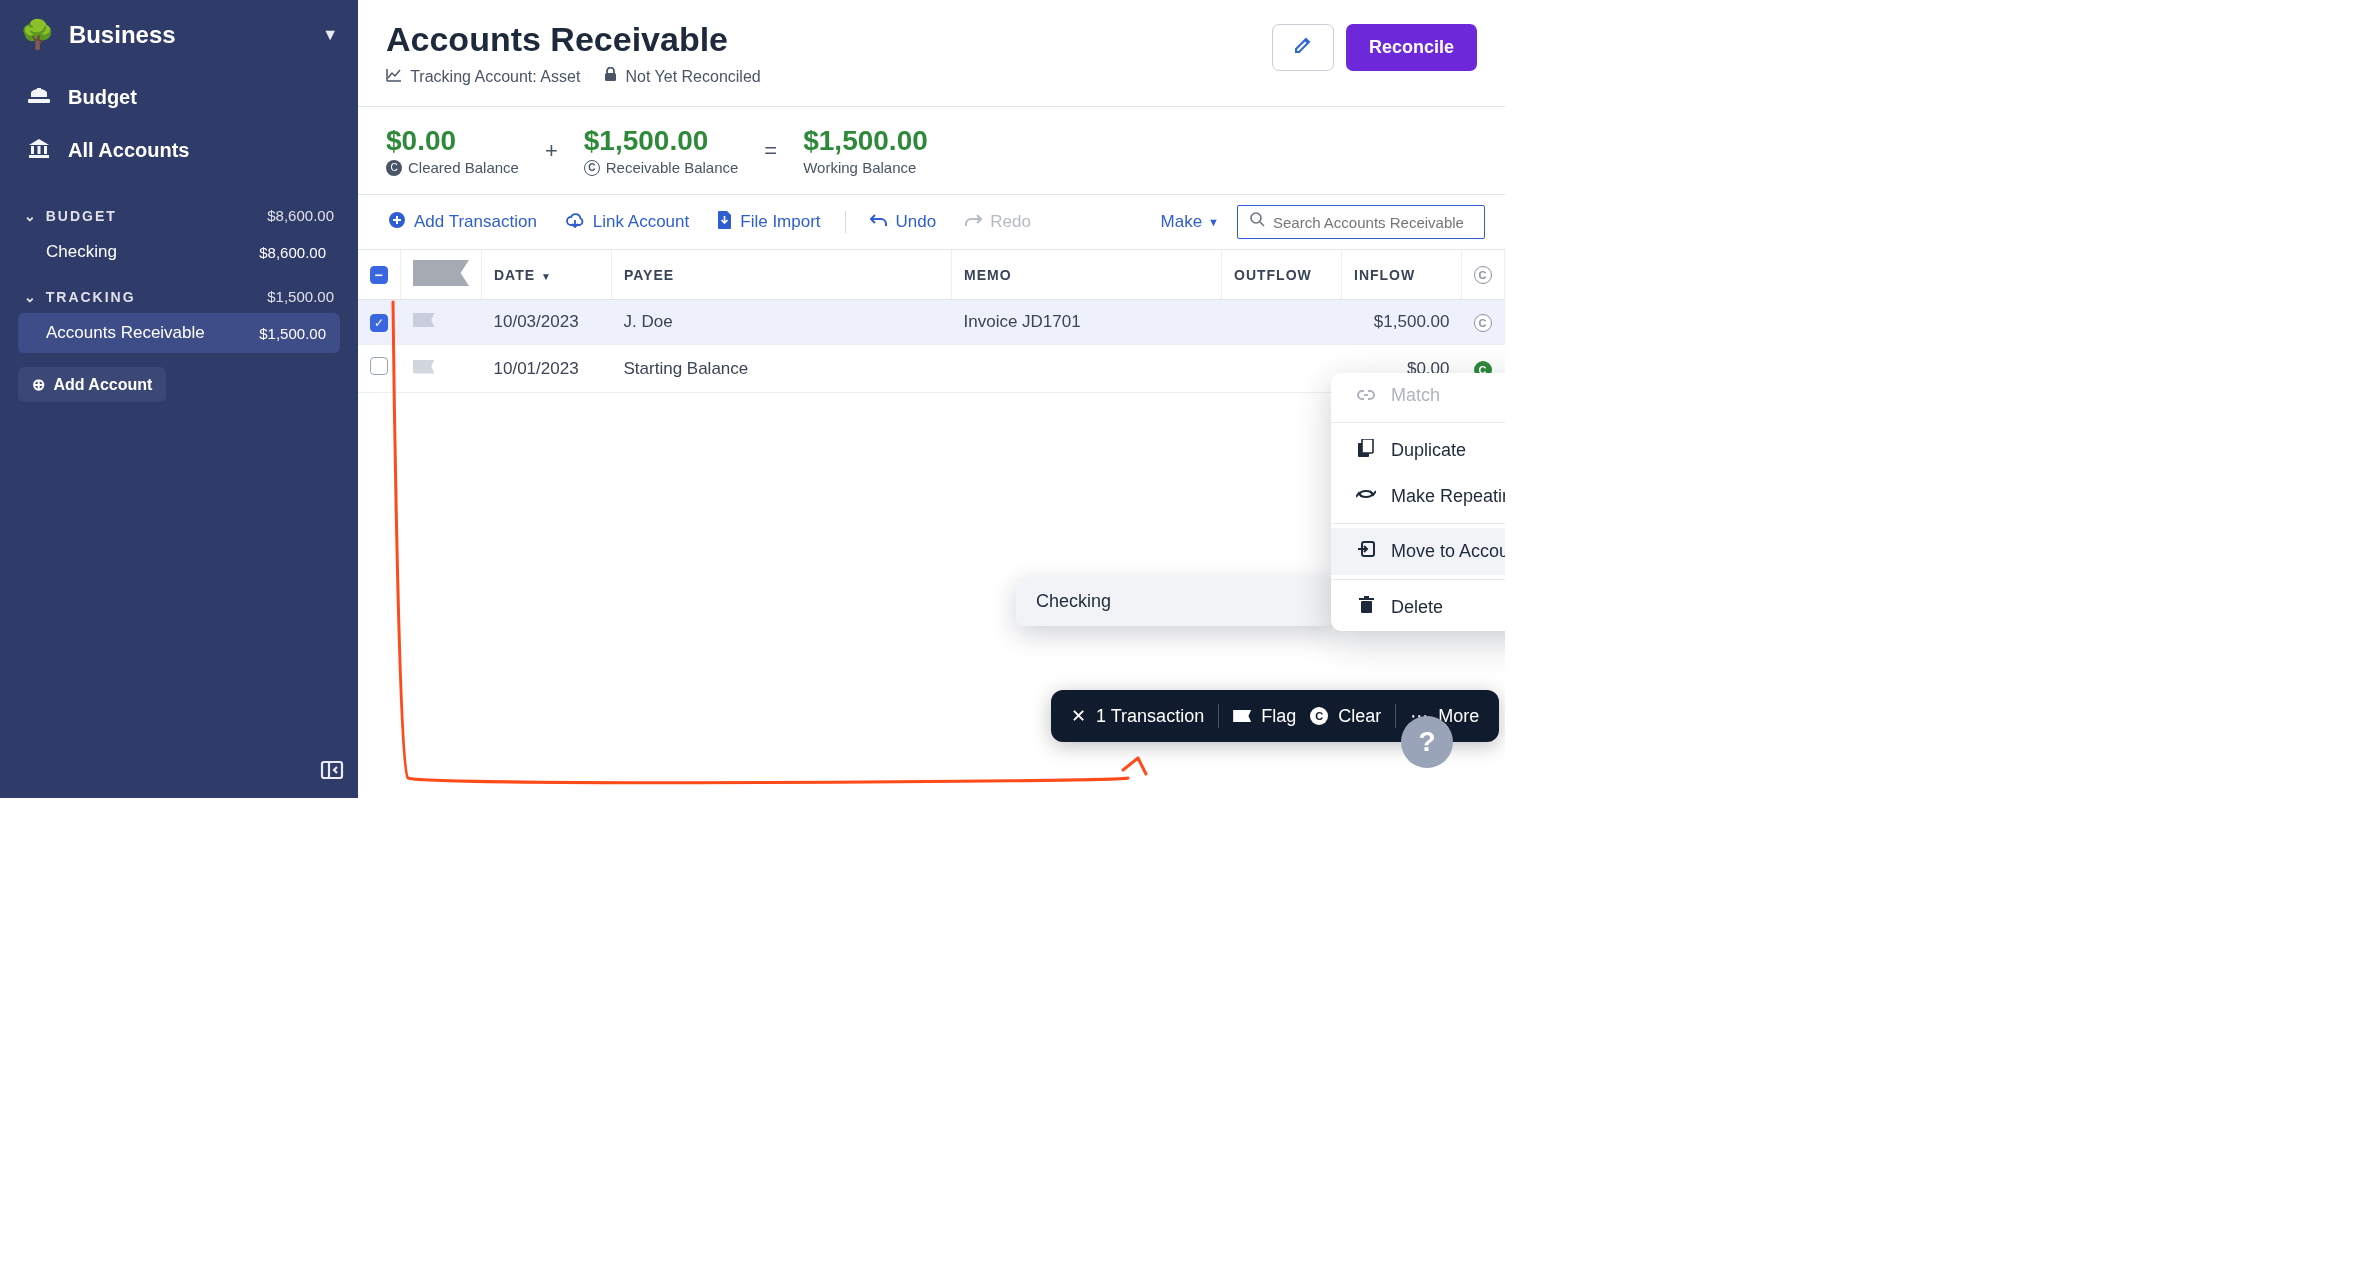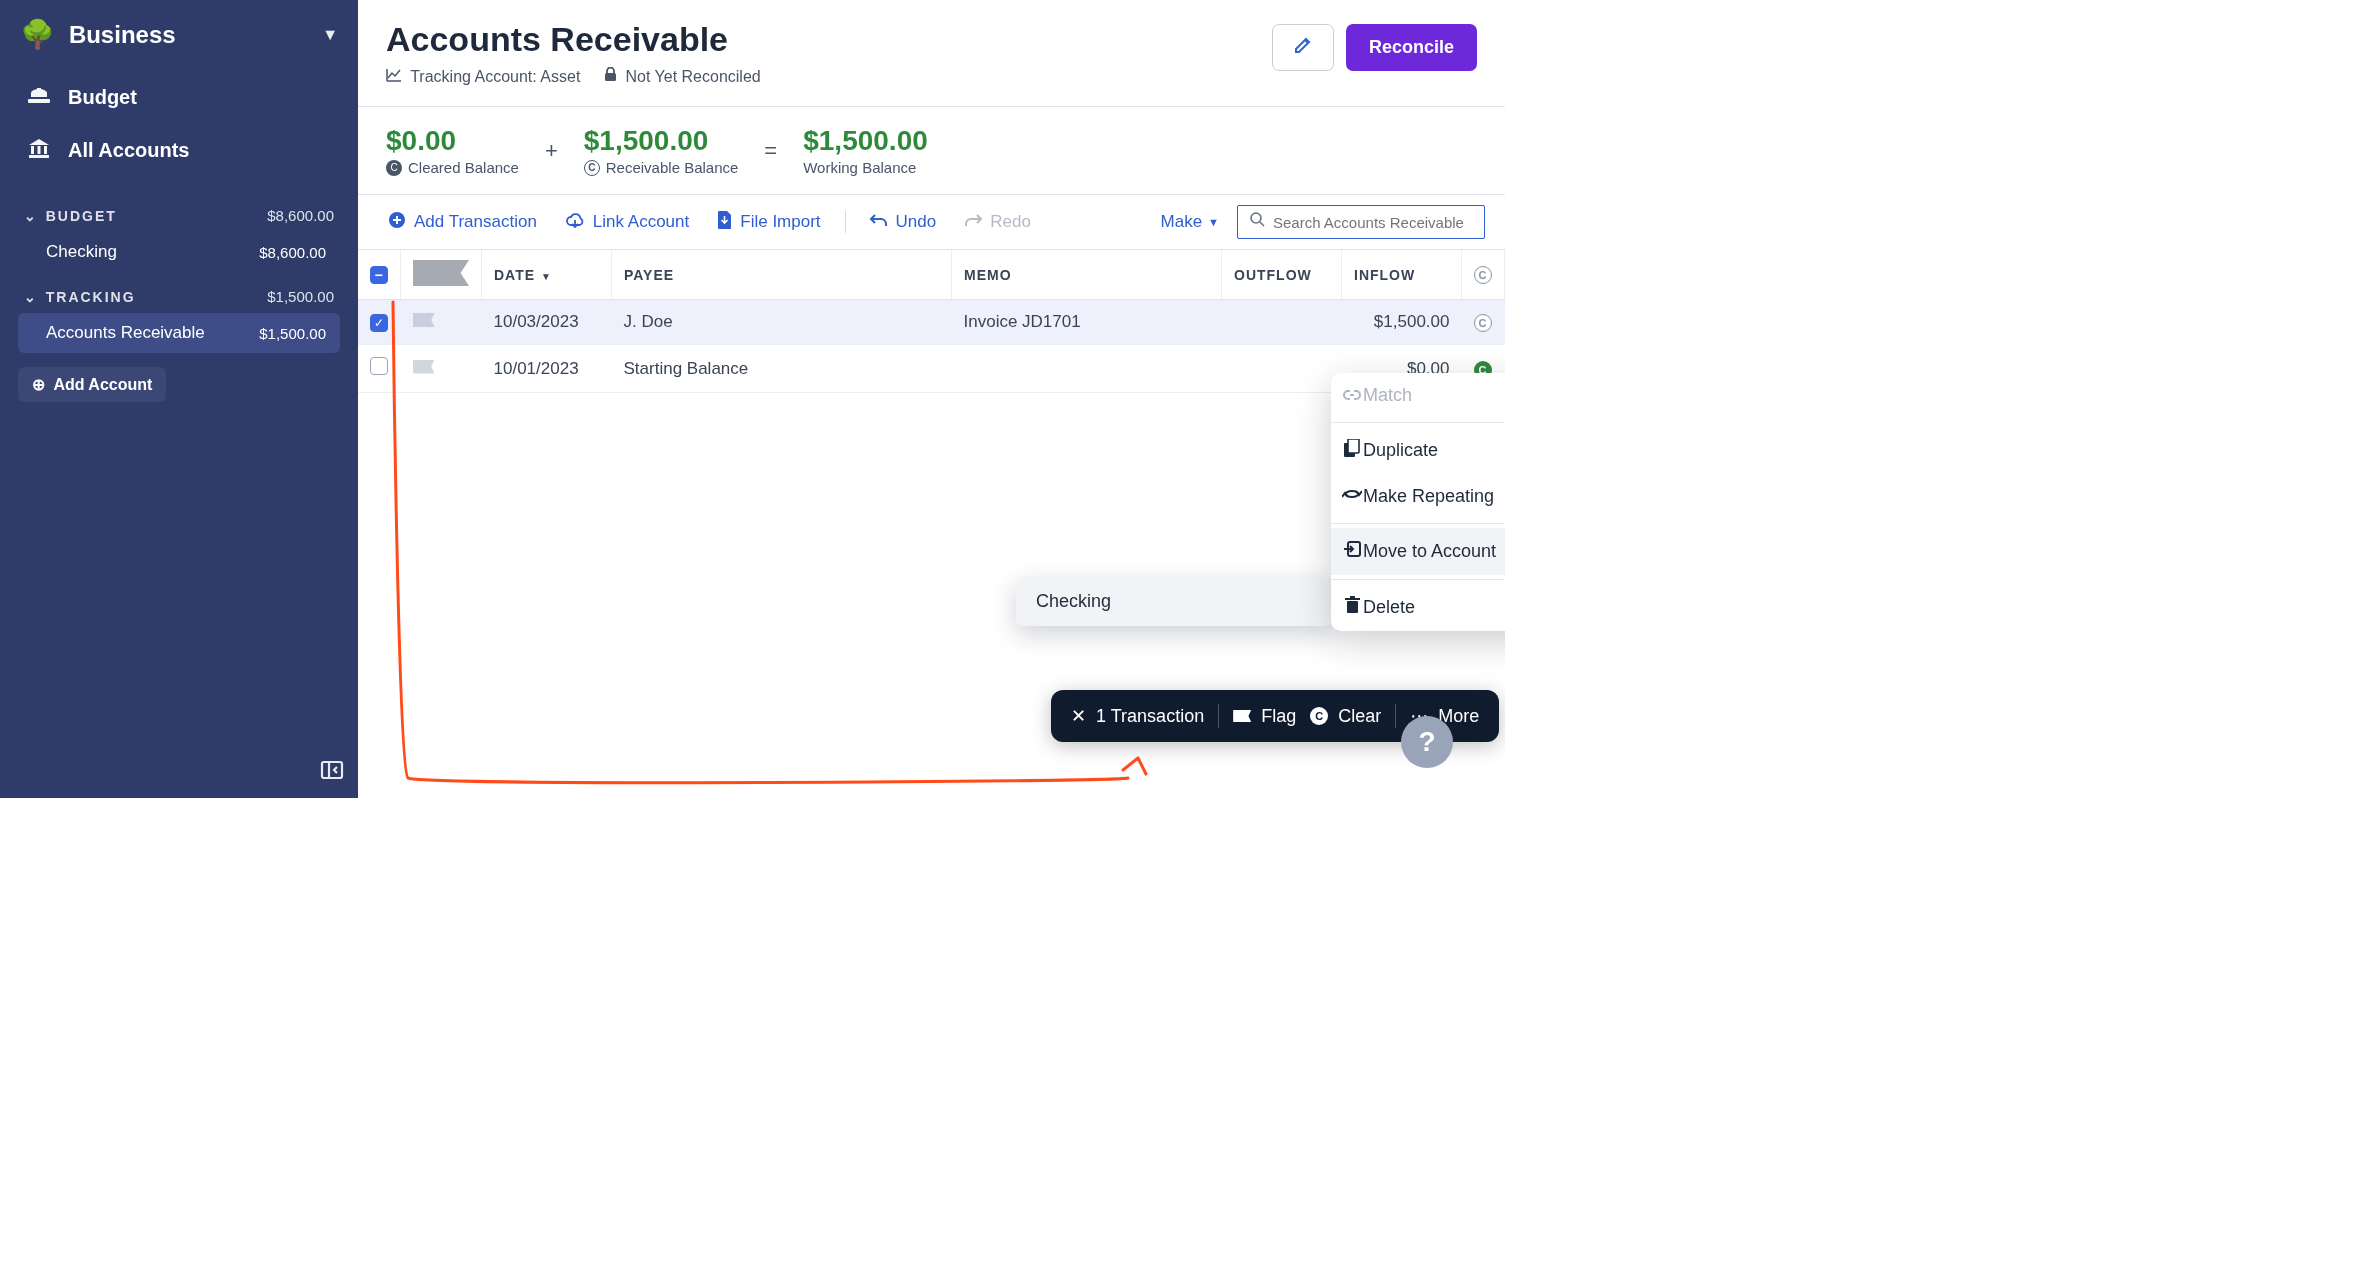--- a/index.html
+++ b/index.html
@@ -246,21 +246,22 @@
     width: 294px;
     background:#fff;
     border-radius: 10px;
     box-shadow: 0 10px 34px rgba(16,27,46,.22);
     overflow:hidden;
     font-size:18px;
   }
   .ctx .row {
     display:flex;
     align-items:center;
-    padding:12px 10px;
+    gap:14px;
+    padding:12px 24px;
     cursor:pointer;
     color:#1e2a3b;
     position:relative;
   }
   .ctx .row .ico { width:22px; text-align:center; color:#1e2a3b; font-size:17px;}
   .ctx .row.disabled { color:#aeb4c0; cursor:default;}
   .ctx .row.disabled .ico { color:#aeb4c0;}
   .ctx .row.hov { background:#f2f3f6;}
   .ctx hr { border:none; border-top:1px solid #e5e8ee; margin:4px 0;}
   .ctx .chev-r { position:absolute; right:16px; font-size:16px; color:#5b6374;}

